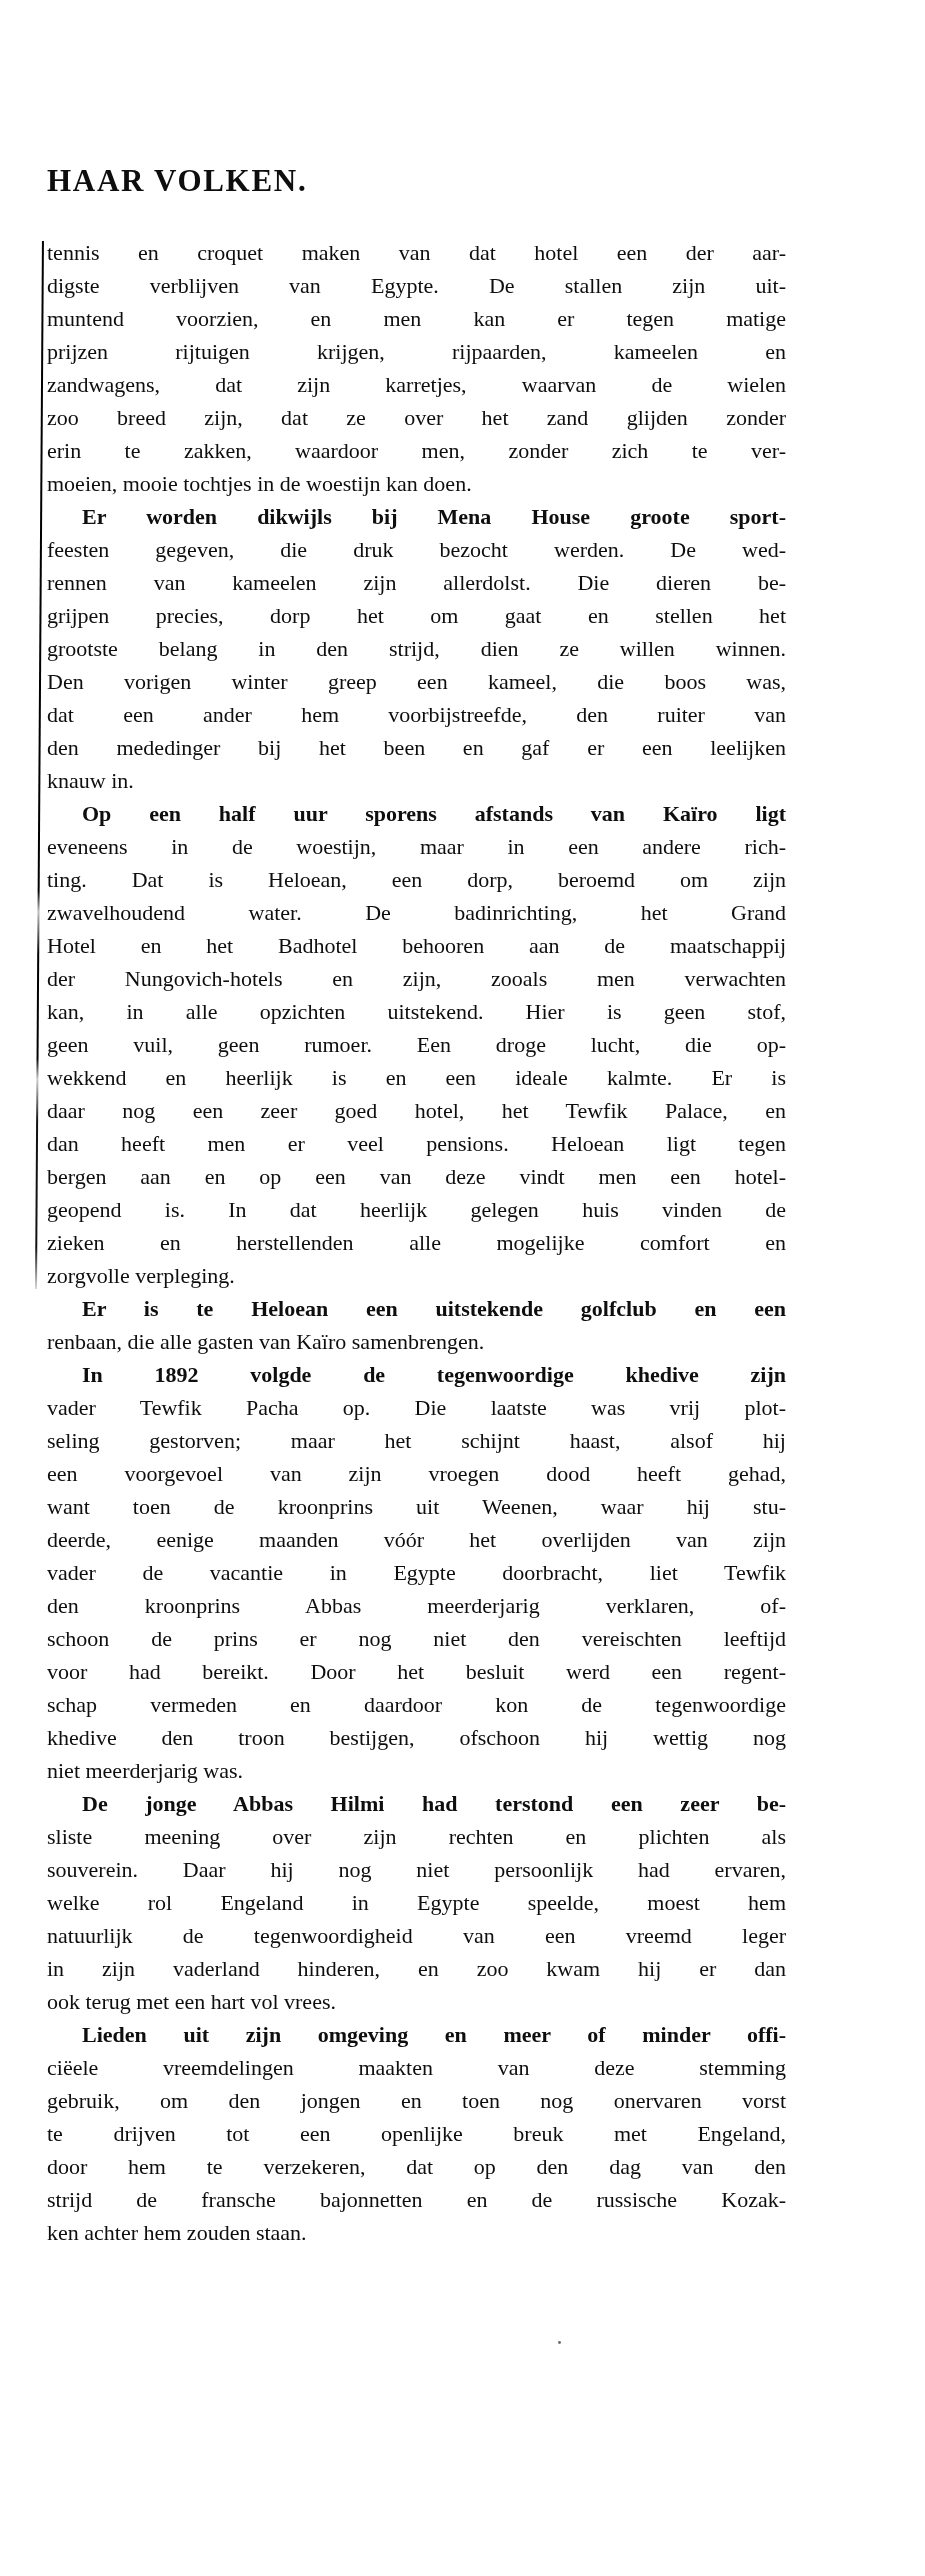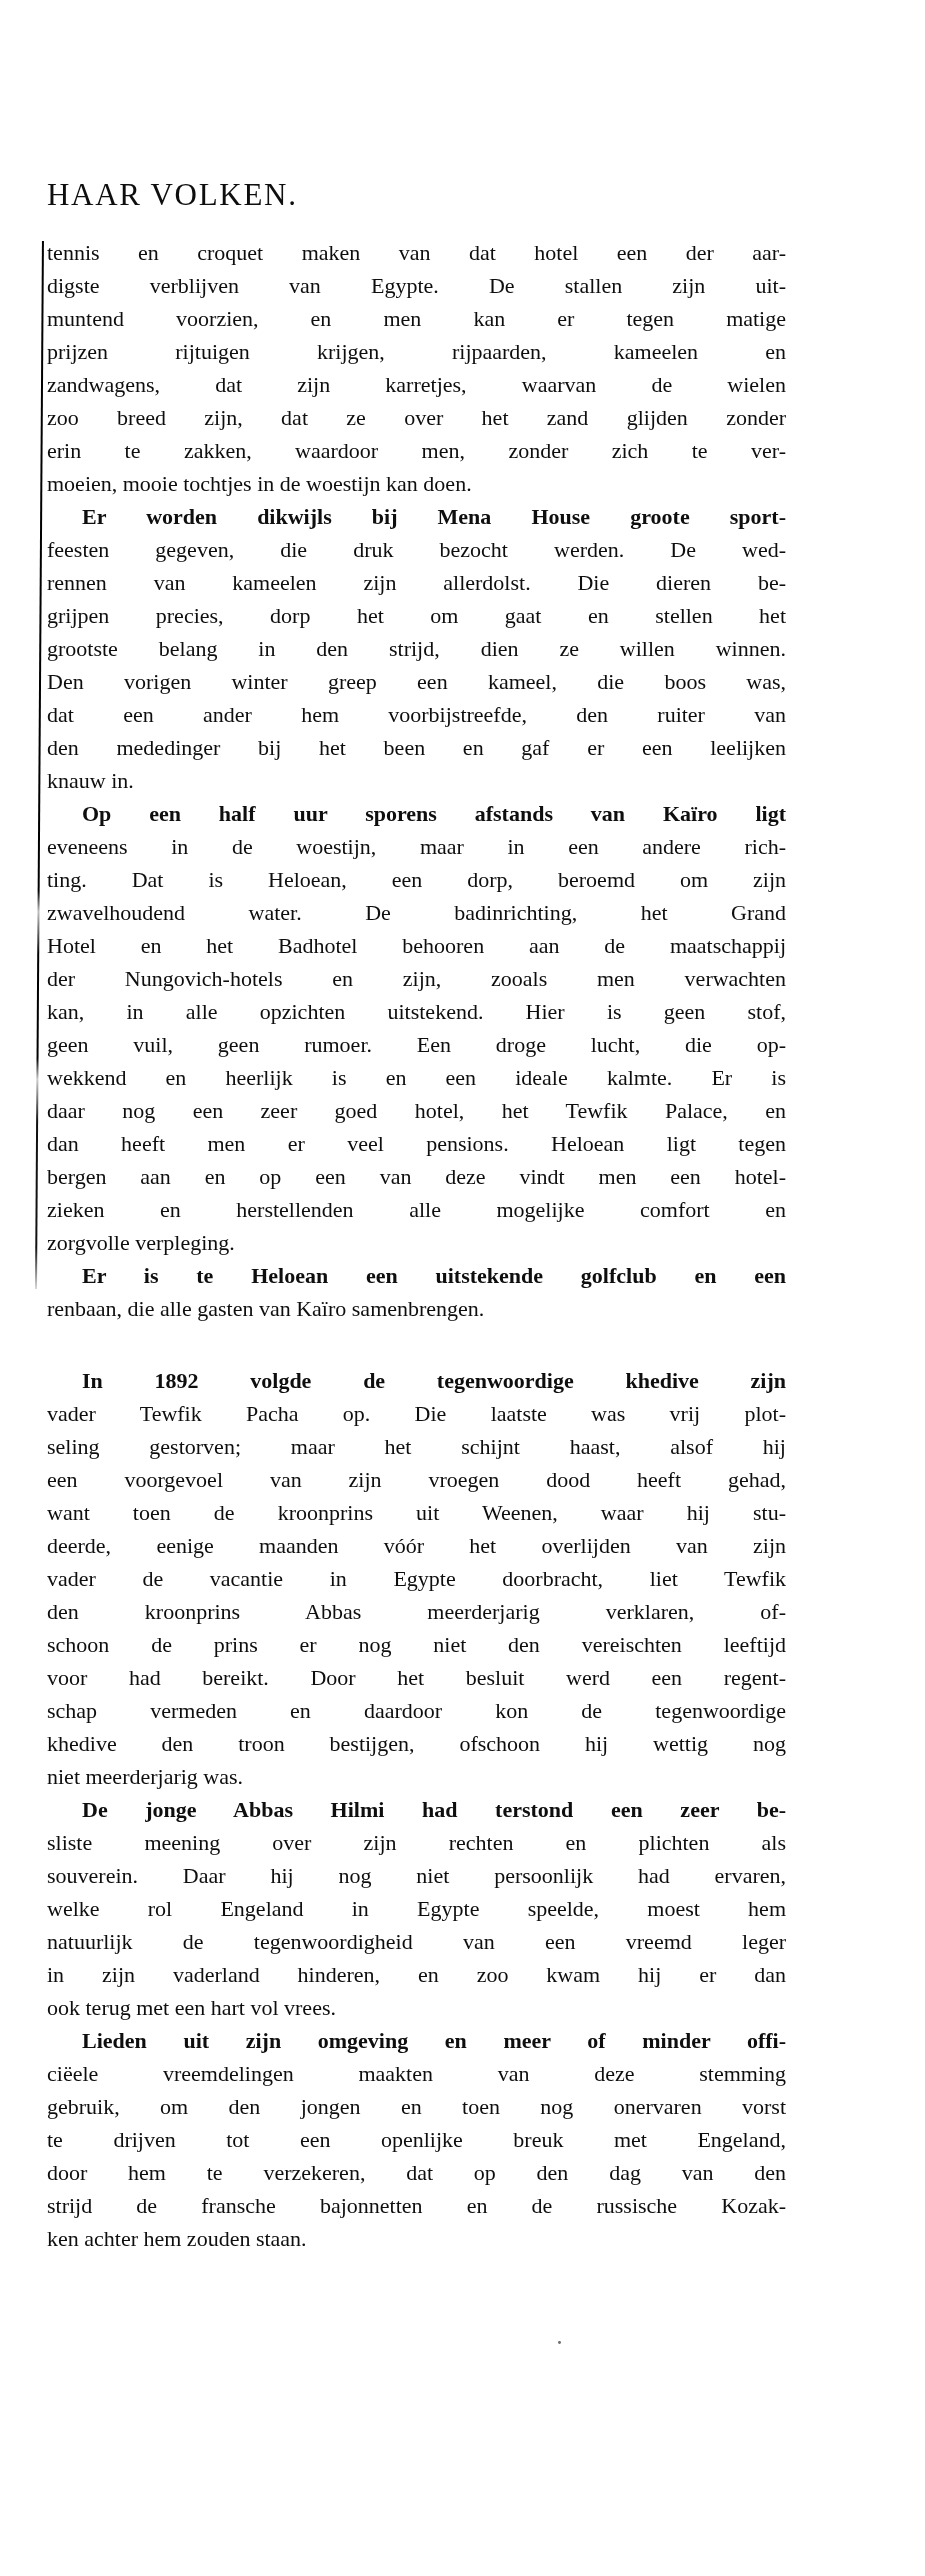--- a/index.html
+++ b/index.html
@@ -9,38 +9,38 @@
     height: 2576px;
     background: #ffffff;
     font-family: "Liberation Serif", "DejaVu Serif", serif;
     color: #0e0e0e;
     overflow: hidden;
     margin: 0 auto;
   }
   .header {
     position: absolute;
     left: 47px;
-    top: 177px;
+    top: 163px;
     margin: 0;
     font-size: 31px;
-    font-weight: normal;
+    font-weight: bold;
     letter-spacing: 1.7px;
     white-space: nowrap;
     font-family: inherit;
   }
   .body-text {
     position: absolute;
     left: 47px;
     top: 236px;
     width: 739px;
     font-size: 22px;
     line-height: 33px;
   }
   .para { margin: 0; }
-  .para.section-break { margin-top: 39px; }
+  .para.section-break { }
   .line {
     text-align: justify;
     text-align-last: justify;
   }
   .line.last { text-align-last: left; }
   .line.indent { padding-left: 35px; font-weight: bold; }
   .margin-rule {
     position: absolute;
     left: 35px;
     top: 241px;
@@ -101,20 +101,21 @@
         <div class="line">ting. Dat is Heloean, een dorp, beroemd om zijn</div>
         <div class="line">zwavelhoudend water. De badinrichting, het Grand</div>
         <div class="line">Hotel en het Badhotel behooren aan de maatschappij</div>
         <div class="line">der Nungovich-hotels en zijn, zooals men verwachten</div>
         <div class="line">kan, in alle opzichten uitstekend. Hier is geen stof,</div>
         <div class="line">geen vuil, geen rumoer. Een droge lucht, die op-</div>
         <div class="line">wekkend en heerlijk is en een ideale kalmte. Er is</div>
         <div class="line">daar nog een zeer goed hotel, het Tewfik Palace, en</div>
         <div class="line">dan heeft men er veel pensions. Heloean ligt tegen</div>
         <div class="line">bergen aan en op een van deze vindt men een hotel-</div>
+        <div class="line">geopend is. In dat heerlijk gelegen huis vinden de</div>
         <div class="line">zieken en herstellenden alle mogelijke comfort en</div>
         <div class="line last">zorgvolle verpleging.</div>
       </div>
       <div class="para">
         <div class="line indent">Er is te Heloean een uitstekende golfclub en een</div>
         <div class="line last">renbaan, die alle gasten van Kaïro samenbrengen.</div>
       </div>
       <div class="para section-break">
         <div class="line indent">In 1892 volgde de tegenwoordige khedive zijn</div>
         <div class="line">vader Tewfik Pacha op.  Die laatste was vrij plot-</div>

